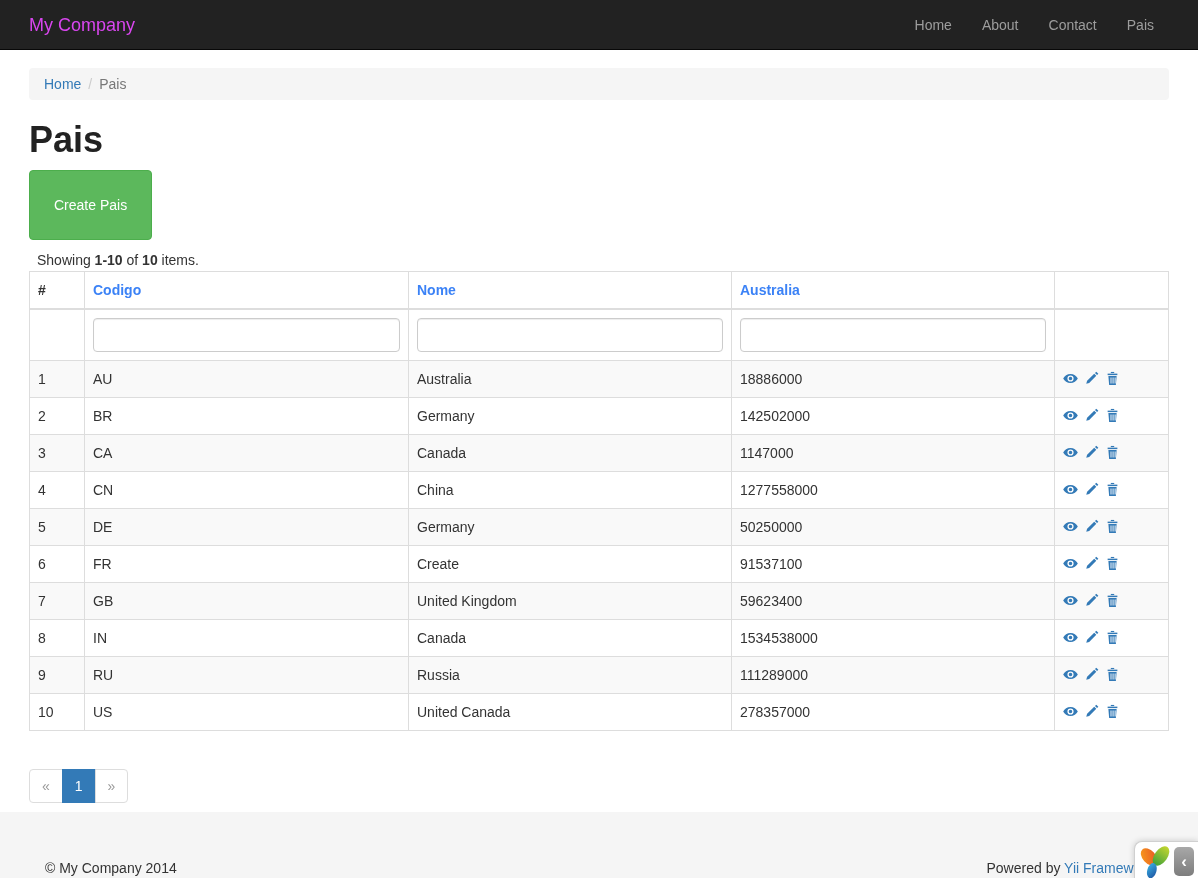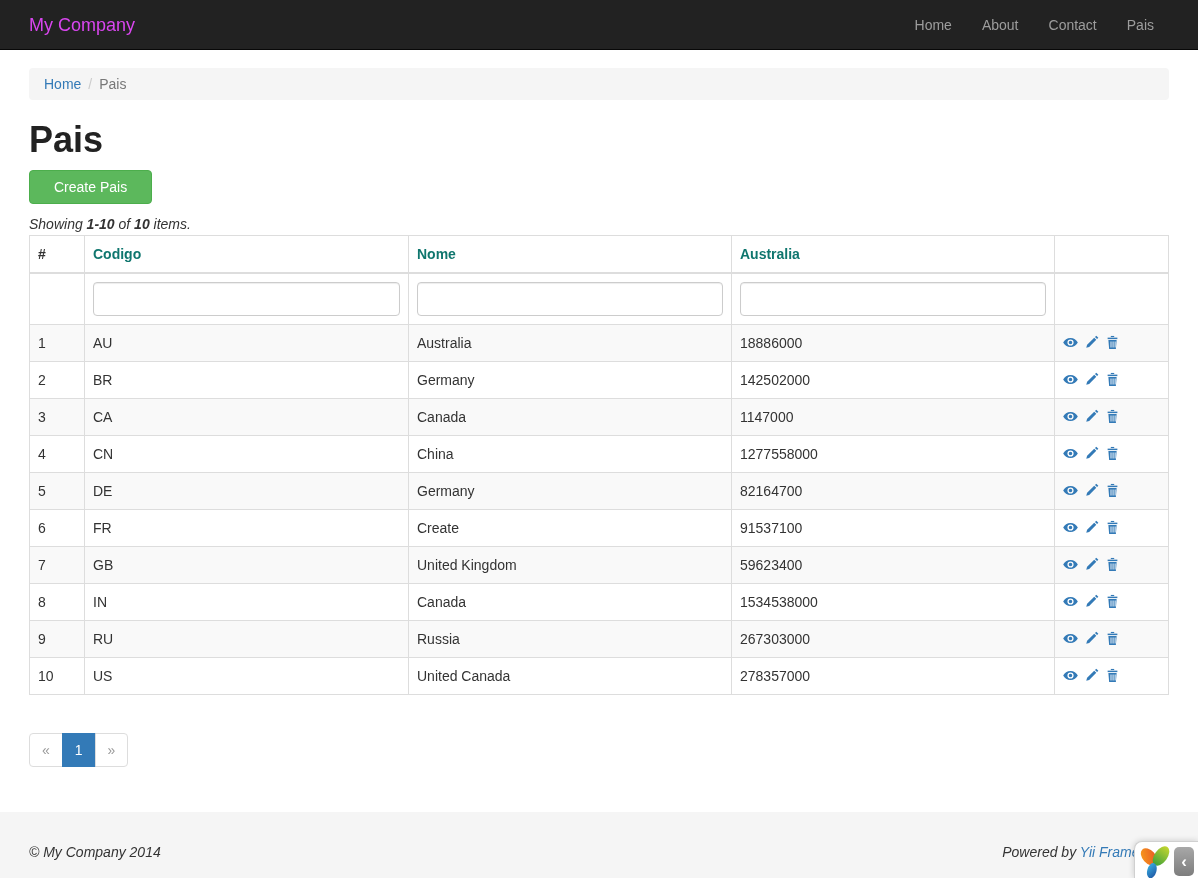--- a/index.html
+++ b/index.html
@@ -22,28 +22,28 @@
   .breadcrumb { list-style:none; display:flex; align-items:center; background:#f5f5f5;
     border-radius:4px; padding:8px 15px; margin:18px 0 0; }
   .breadcrumb a { color:#337ab7; text-decoration:none; cursor:pointer; }
   .breadcrumb .sep { color:#ccc; padding:0 7px; }
   .breadcrumb .active { color:#777; }
 
   
   h1.page-title { font-size:36px; font-weight:bold; color:#222; margin:20px 0 10px; line-height:40px; }
   .create-row { margin:10px 0 12px; }
   .btn-success { display:inline-block; background:#5cb85c; border:1px solid #4cae4c; color:#fff;
-    padding:6px 24px; border-radius:4px; text-decoration:none; line-height:20px; cursor:pointer; }
-  .summary { margin:0 0 3px; line-height:16px;font-style:italic; }
+    padding:24px 24px; border-radius:4px; text-decoration:none; line-height:20px; cursor:pointer; }
+  .summary { margin:0 8px 3px; line-height:16px; }
 
   
   table.grid { width:100%; border-collapse:collapse; border:1px solid #ddd; }
   table.grid th, table.grid td { border:1px solid #ddd; padding:8px; text-align:left; vertical-align:middle; line-height:20px; }
   table.grid thead tr.head th { border-bottom-width:2px; font-weight:bold; }
-  table.grid th a { color:#0f766e; text-decoration:none; font-weight:bold; cursor:pointer; }
+  table.grid th a { color:#3b82f6; text-decoration:none; font-weight:bold; cursor:pointer; }
   table.grid tbody tr:nth-child(odd) { background:#f9f9f9; }
   tr.filters td { padding:8px; }
   tr.filters input { width:100%; height:34px; border:1px solid #ccc; border-radius:4px;
     padding:6px 12px; font-size:14px; font-family:inherit; color:#555;
     box-shadow:inset 0 1px 1px rgba(0,0,0,.075); outline:none; }
   .action-link { display:inline-block; margin-right:6px; cursor:pointer; text-decoration:none; }
   .action-link:last-child { margin-right:0; }
   .action-link svg { width:15px; height:15px; fill:#337ab7; vertical-align:-2px; }
 
   
@@ -51,21 +51,21 @@
   .pagination li a, .pagination li span { display:block; padding:6px 12px; border:1px solid #ddd;
     background:#fff; color:#337ab7; text-decoration:none; margin-left:-1px; line-height:20px; }
   .pagination li:first-child a, .pagination li:first-child span { border-radius:4px 0 0 4px; margin-left:0; }
   .pagination li:last-child a, .pagination li:last-child span { border-radius:0 4px 4px 0; }
   .pagination li.disabled span { color:#999; cursor:default; }
   .pagination li.active a { background:#337ab7; border-color:#337ab7; color:#fff; cursor:pointer; }
 
   
   footer { position:absolute; left:0; right:0; bottom:0; height:66px; background:#f5f5f5; }
   .footer-inner { display:flex; justify-content:space-between; padding-top:30px; }
-  .footer-inner p { margin:0; line-height:20px;font-style:italic; }
+  .footer-inner p { margin:16px; line-height:20px; }
   footer a { color:#337ab7; text-decoration:none; cursor:pointer; }
 
   
   .debug-toolbar { position:absolute; right:0; bottom:0; width:64px; height:37px; z-index:20;
     background:#fff; border:1px solid #d0d0d0; border-right:none; border-bottom:none;
     border-radius:8px 0 0 0; box-shadow:0 0 6px rgba(0,0,0,.18);
     display:flex; align-items:center; padding:2px 0 0 4px; cursor:pointer; }
   .yii-logo svg { width:33px; height:33px; display:block; }
   .debug-toggle { width:20px; height:29px; margin-left:2px; border-radius:5px;
     background:linear-gradient(#a8a8a8,#7d7d7d); color:#fff; font-size:17px; font-weight:bold;
@@ -192,21 +192,21 @@
               </svg></a><a class="action-link"><svg viewBox="0 0 16 16" xmlns="http://www.w3.org/2000/svg">
                 <path d="M6.2 1h3.6v1.2H6.2z"></path>
                 <path d="M2.8 2.8h10.4v1.6H2.8z"></path>
                 <path fill-rule="evenodd" d="M3.6 5.2h8.8L11.6 15H4.4L3.6 5.2zM5.9 6.9h1v6.3h-1V6.9zm2.2 0h1v6.3h-1V6.9zm2.2 0h1v6.3h-1V6.9z"></path>
               </svg></a></td>
         </tr>
         <tr>
           <td>5</td>
           <td>DE</td>
           <td>Germany</td>
-          <td>82164700</td>
+          <td>50250000</td>
           <td><a class="action-link"><svg viewBox="0 0 16 16" xmlns="http://www.w3.org/2000/svg">
                 <path d="M8 3.2C4.5 3.2 1.6 5.1.2 8c1.4 2.9 4.3 4.8 7.8 4.8s6.4-1.9 7.8-4.8C14.4 5.1 11.5 3.2 8 3.2zm0 8.1A3.3 3.3 0 1 1 8 4.7a3.3 3.3 0 0 1 0 6.6zm0-5.2a1.9 1.9 0 1 0 0 3.8 1.9 1.9 0 0 0 0-3.8z"></path>
               </svg></a><a class="action-link"><svg viewBox="0 0 16 16" xmlns="http://www.w3.org/2000/svg">
                 <path d="M13.1.7l2.2 2.2-1.4 1.4L11.7 2.1 13.1.7zM10.9 2.9l2.2 2.2-7.6 7.6-3.1 1 .9-3.2 7.6-7.6z"></path>
               </svg></a><a class="action-link"><svg viewBox="0 0 16 16" xmlns="http://www.w3.org/2000/svg">
                 <path d="M6.2 1h3.6v1.2H6.2z"></path>
                 <path d="M2.8 2.8h10.4v1.6H2.8z"></path>
                 <path fill-rule="evenodd" d="M3.6 5.2h8.8L11.6 15H4.4L3.6 5.2zM5.9 6.9h1v6.3h-1V6.9zm2.2 0h1v6.3h-1V6.9zm2.2 0h1v6.3h-1V6.9z"></path>
               </svg></a></td>
         </tr>
@@ -252,21 +252,21 @@
               </svg></a><a class="action-link"><svg viewBox="0 0 16 16" xmlns="http://www.w3.org/2000/svg">
                 <path d="M6.2 1h3.6v1.2H6.2z"></path>
                 <path d="M2.8 2.8h10.4v1.6H2.8z"></path>
                 <path fill-rule="evenodd" d="M3.6 5.2h8.8L11.6 15H4.4L3.6 5.2zM5.9 6.9h1v6.3h-1V6.9zm2.2 0h1v6.3h-1V6.9zm2.2 0h1v6.3h-1V6.9z"></path>
               </svg></a></td>
         </tr>
         <tr>
           <td>9</td>
           <td>RU</td>
           <td>Russia</td>
-          <td>267303000</td>
+          <td>111289000</td>
           <td><a class="action-link"><svg viewBox="0 0 16 16" xmlns="http://www.w3.org/2000/svg">
                 <path d="M8 3.2C4.5 3.2 1.6 5.1.2 8c1.4 2.9 4.3 4.8 7.8 4.8s6.4-1.9 7.8-4.8C14.4 5.1 11.5 3.2 8 3.2zm0 8.1A3.3 3.3 0 1 1 8 4.7a3.3 3.3 0 0 1 0 6.6zm0-5.2a1.9 1.9 0 1 0 0 3.8 1.9 1.9 0 0 0 0-3.8z"></path>
               </svg></a><a class="action-link"><svg viewBox="0 0 16 16" xmlns="http://www.w3.org/2000/svg">
                 <path d="M13.1.7l2.2 2.2-1.4 1.4L11.7 2.1 13.1.7zM10.9 2.9l2.2 2.2-7.6 7.6-3.1 1 .9-3.2 7.6-7.6z"></path>
               </svg></a><a class="action-link"><svg viewBox="0 0 16 16" xmlns="http://www.w3.org/2000/svg">
                 <path d="M6.2 1h3.6v1.2H6.2z"></path>
                 <path d="M2.8 2.8h10.4v1.6H2.8z"></path>
                 <path fill-rule="evenodd" d="M3.6 5.2h8.8L11.6 15H4.4L3.6 5.2zM5.9 6.9h1v6.3h-1V6.9zm2.2 0h1v6.3h-1V6.9zm2.2 0h1v6.3h-1V6.9z"></path>
               </svg></a></td>
         </tr>

